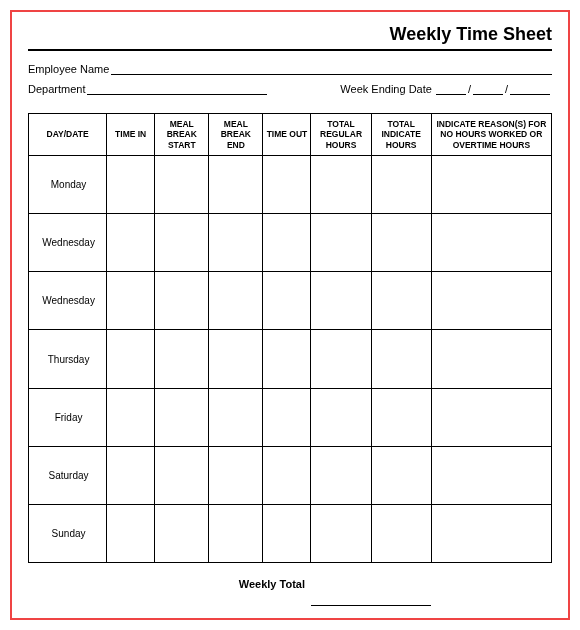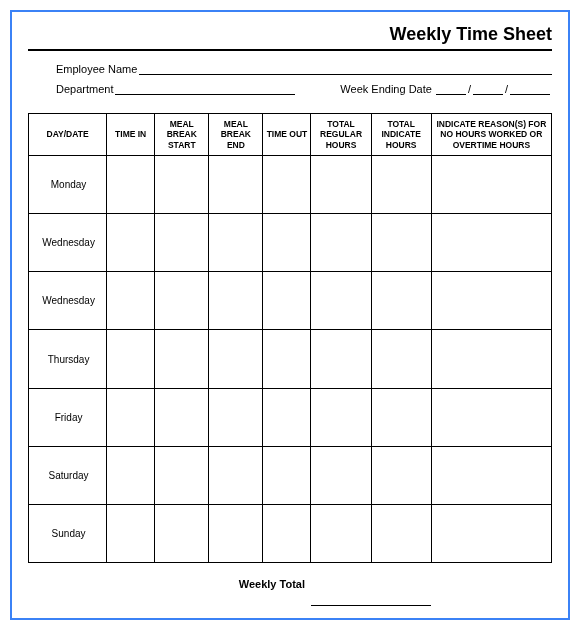--- a/index.html
+++ b/index.html
@@ -14,21 +14,21 @@
       background: #fff;
       font-family: Arial, sans-serif;
       font-size: 11px;
       overflow: hidden;
     }
 
     .page-border {
       width: 560px;
       height: 610px;
       margin: 10px;
-      border: 2px solid #3b82f6;
+      border: 2px solid #ef4444;
       padding: 12px 16px;
       display: flex;
       flex-direction: column;
     }
 
     .title-section {
       display: flex;
       justify-content: flex-end;
       margin-bottom: 4px;
     }
@@ -39,21 +39,20 @@
       color: #000;
     }
 
     .title-underline {
       border-bottom: 2px solid #000;
       margin-bottom: 10px;
     }
 
     .form-fields {
       margin-bottom: 12px;
-      margin-left: 28px;
     }
 
     .form-row {
       display: flex;
       align-items: flex-end;
       margin-bottom: 6px;
       font-size: 11px;
     }
 
     .form-label {

